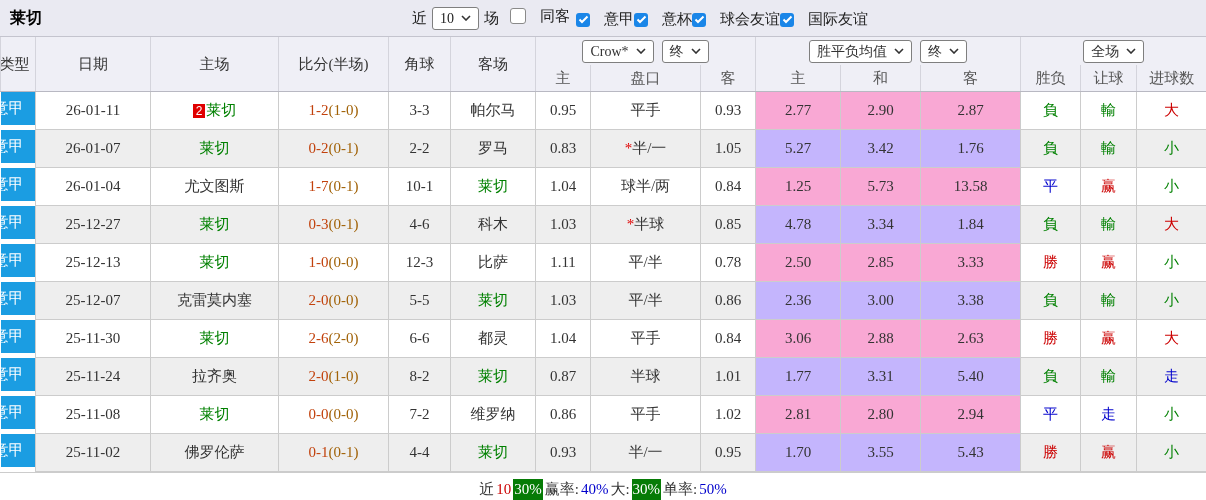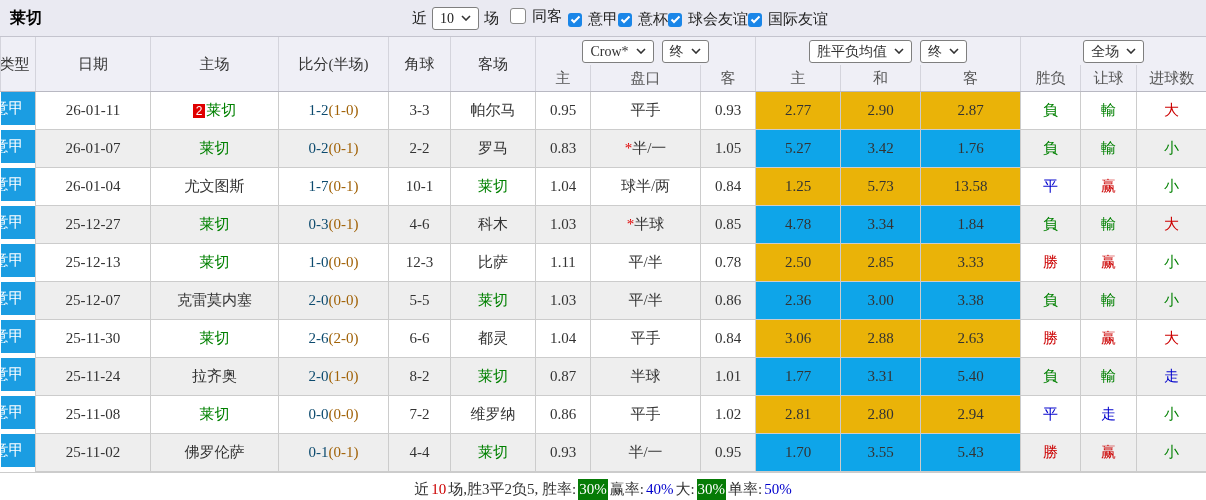--- a/index.html
+++ b/index.html
@@ -18,21 +18,21 @@
   .title{margin-left:10px;font-weight:bold;font-size:16px;color:#000;}
   .controls{position:absolute;left:412px;display:flex;align-items:center;gap:5px;white-space:nowrap;}
   .sel{
     display:inline-flex;align-items:center;gap:7px;background:#fff;
     border:1px solid #7f7f7f;border-radius:3px;padding:2px 7px;
     font-size:14px;cursor:default;line-height:17px;
   }
   .cb{width:14px;height:14px;border-radius:3px;display:inline-flex;align-items:center;justify-content:center;flex:none;}
   .cb.on{background:#1A86E8;}
   .cb.off{background:#fff;border:1px solid #8a8a8a;}
-  .cbwrap{display:inline-flex;align-items:center;gap:6px;}
+  .cbwrap{display:inline-flex;align-items:center;gap:14px;}
   .cbwrap.first{margin-left:6px;margin-right:6px;}
 
   
   table{border-collapse:collapse;table-layout:fixed;width:1206px;}
   thead td,thead th{
     background:#EFEFF6;font-weight:normal;font-size:15px;color:#333;
     text-align:center;border-left:1px solid #d4d4dc;padding:0;
   }
   tr.hr1 td{height:28px;}
   tr.hr2 td{height:26px;color:#555;border-top:none;border-bottom:1px solid #b8b8c2;}
@@ -40,32 +40,32 @@
   .grp-selects{display:flex;align-items:flex-end;justify-content:center;gap:8px;}
   .typehead{overflow:hidden;text-align:center;}
   .typehead span{display:inline-block;white-space:nowrap;margin-left:-7px;}
 
   tbody td{
     height:37px;text-align:center;font-size:15px;color:#333;
     border-right:1px solid #ccc;border-bottom:1px solid #ccc;
     padding:0;overflow:hidden;white-space:nowrap;background:#fff;
   }
   tr.alt td{background:#EEEEEE;}
-  td.avg{background:#eab308;}
-  tr.alt td.avg{background:#0ea5e9;font-family:Liberation Serif, serif;}
+  td.avg{background:#f9a8d4;}
+  tr.alt td.avg{background:#c4b5fd;font-family:Liberation Serif, serif;}
 
   td.league{background:#fff !important;border-bottom:none;padding:0;vertical-align:top;}
   .lg{
     height:33px;margin-bottom:4px;background:#1B9DE2;color:#fff;
     display:flex;align-items:center;overflow:hidden;
   }
   .lg span{white-space:nowrap;margin-left:-7px;font-size:15px;}
 
   .g{color:#008000;} .r{color:#CC0000;} .b{color:#0000CC;} .k{color:#333;}
-  .score-main{color:#0c4a6e;} .score-half{color:#a16207;}
+  .score-main{color:#c2410c;} .score-half{color:#a16207;}
   .star{color:#E00000;}
   .b2{
     background:#E00000;color:#fff;font-size:12px;line-height:14px;
     padding:0 3px;margin-right:1px;font-family:"Liberation Sans",sans-serif;
   }
 
   
   .footer{
     height:32px;border-top:1px solid #ccc;background:#fff;
     display:flex;align-items:center;justify-content:center;font-size:15px;
@@ -415,21 +415,20 @@
           <td class="r">勝</td>
           <td class="r">赢</td>
           <td class="g">小</td>
         </tr>
       </tbody>
   </table>
 
   <div class="footer" id="footer">
       <span class="k seg">近</span>
       <span class="r seg">10</span>
-      <span class="k seg">场,胜3平2负5, 胜率:</span>
       <span class="badge seg">30%</span>
       <span class="k seg">赢率:</span>
       <span class="b seg">40%</span>
       <span class="k seg">大:</span>
       <span class="badge seg">30%</span>
       <span class="k seg">单率:</span>
       <span class="b seg">50%</span>
     </div>
 
 </div>

